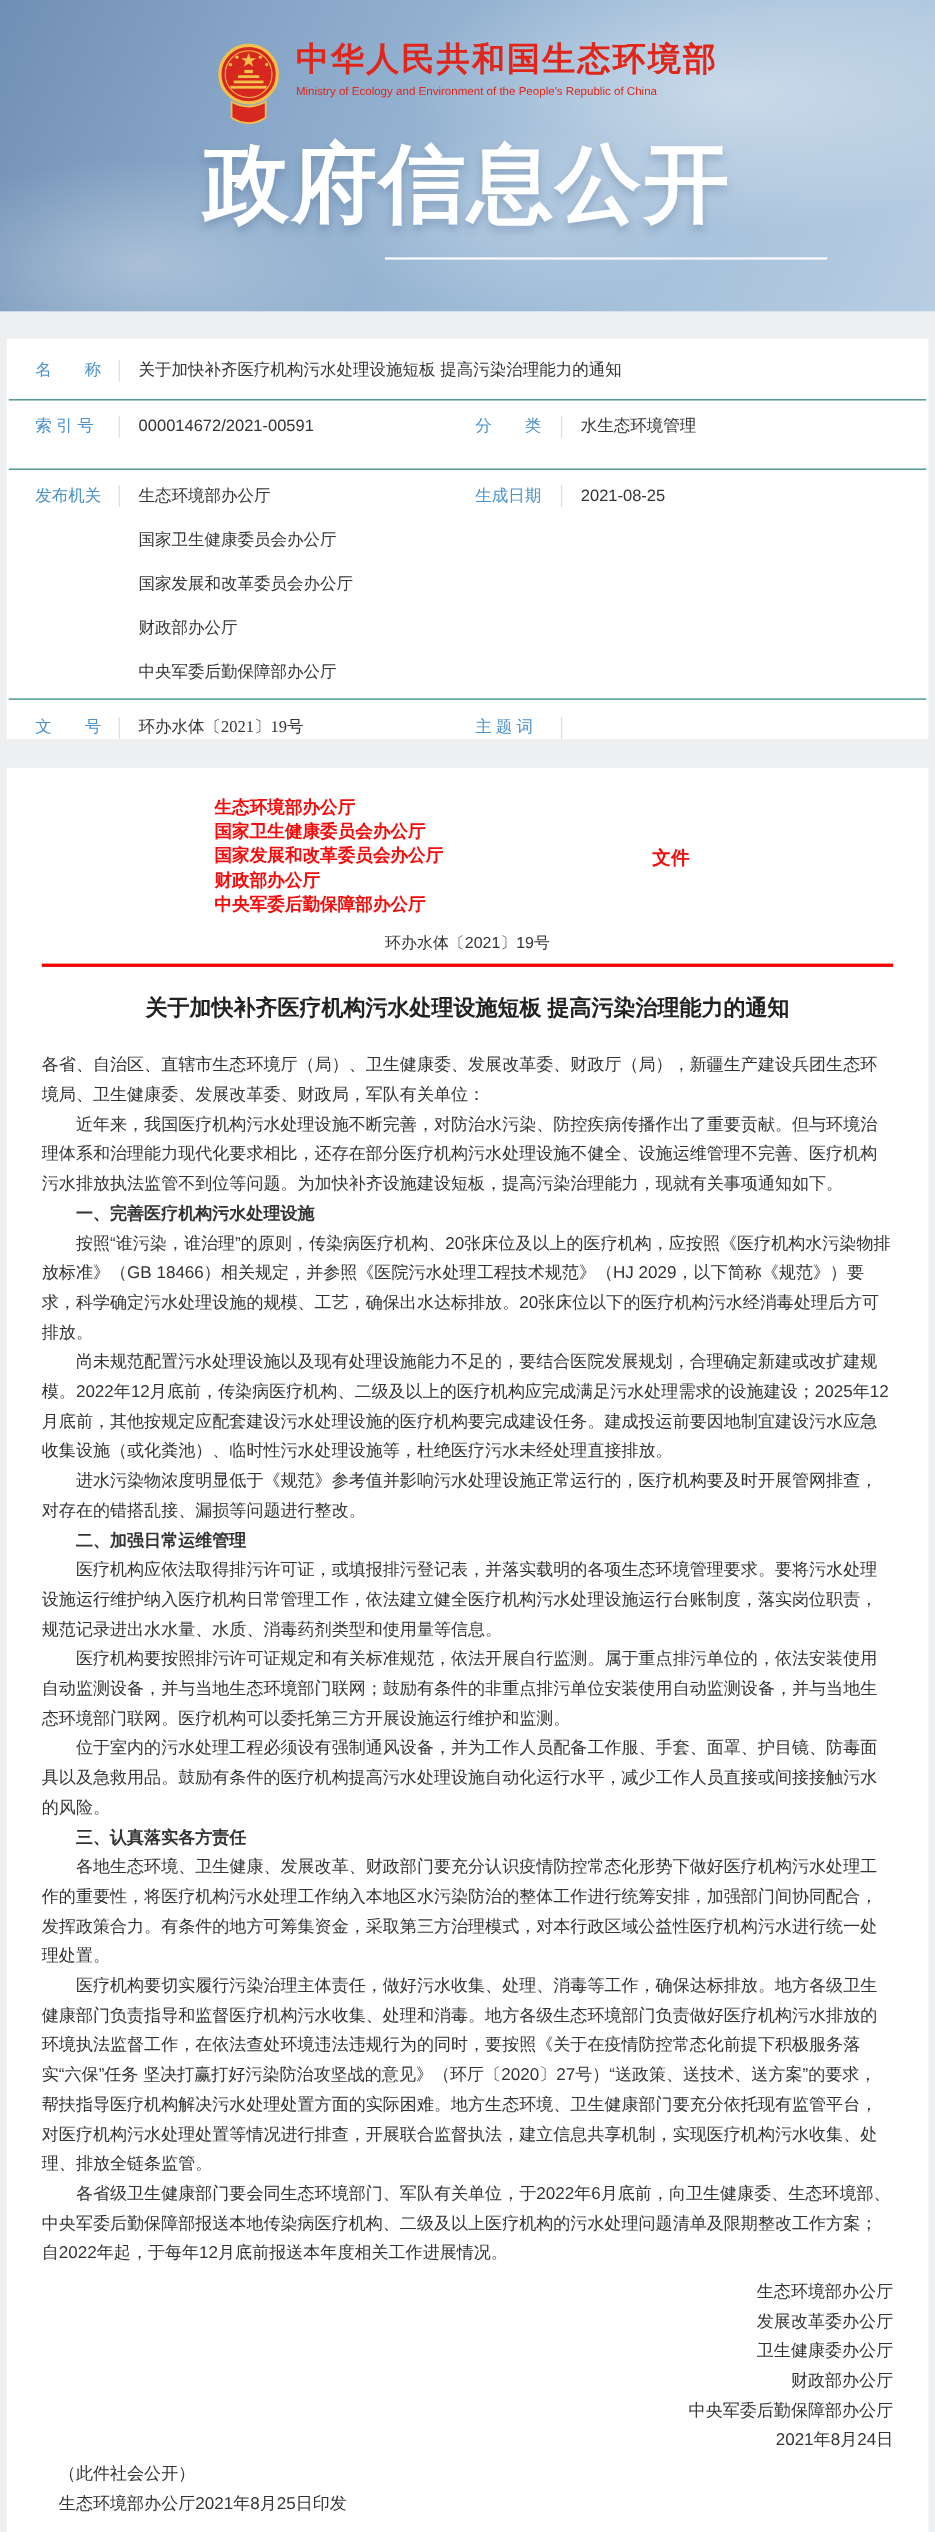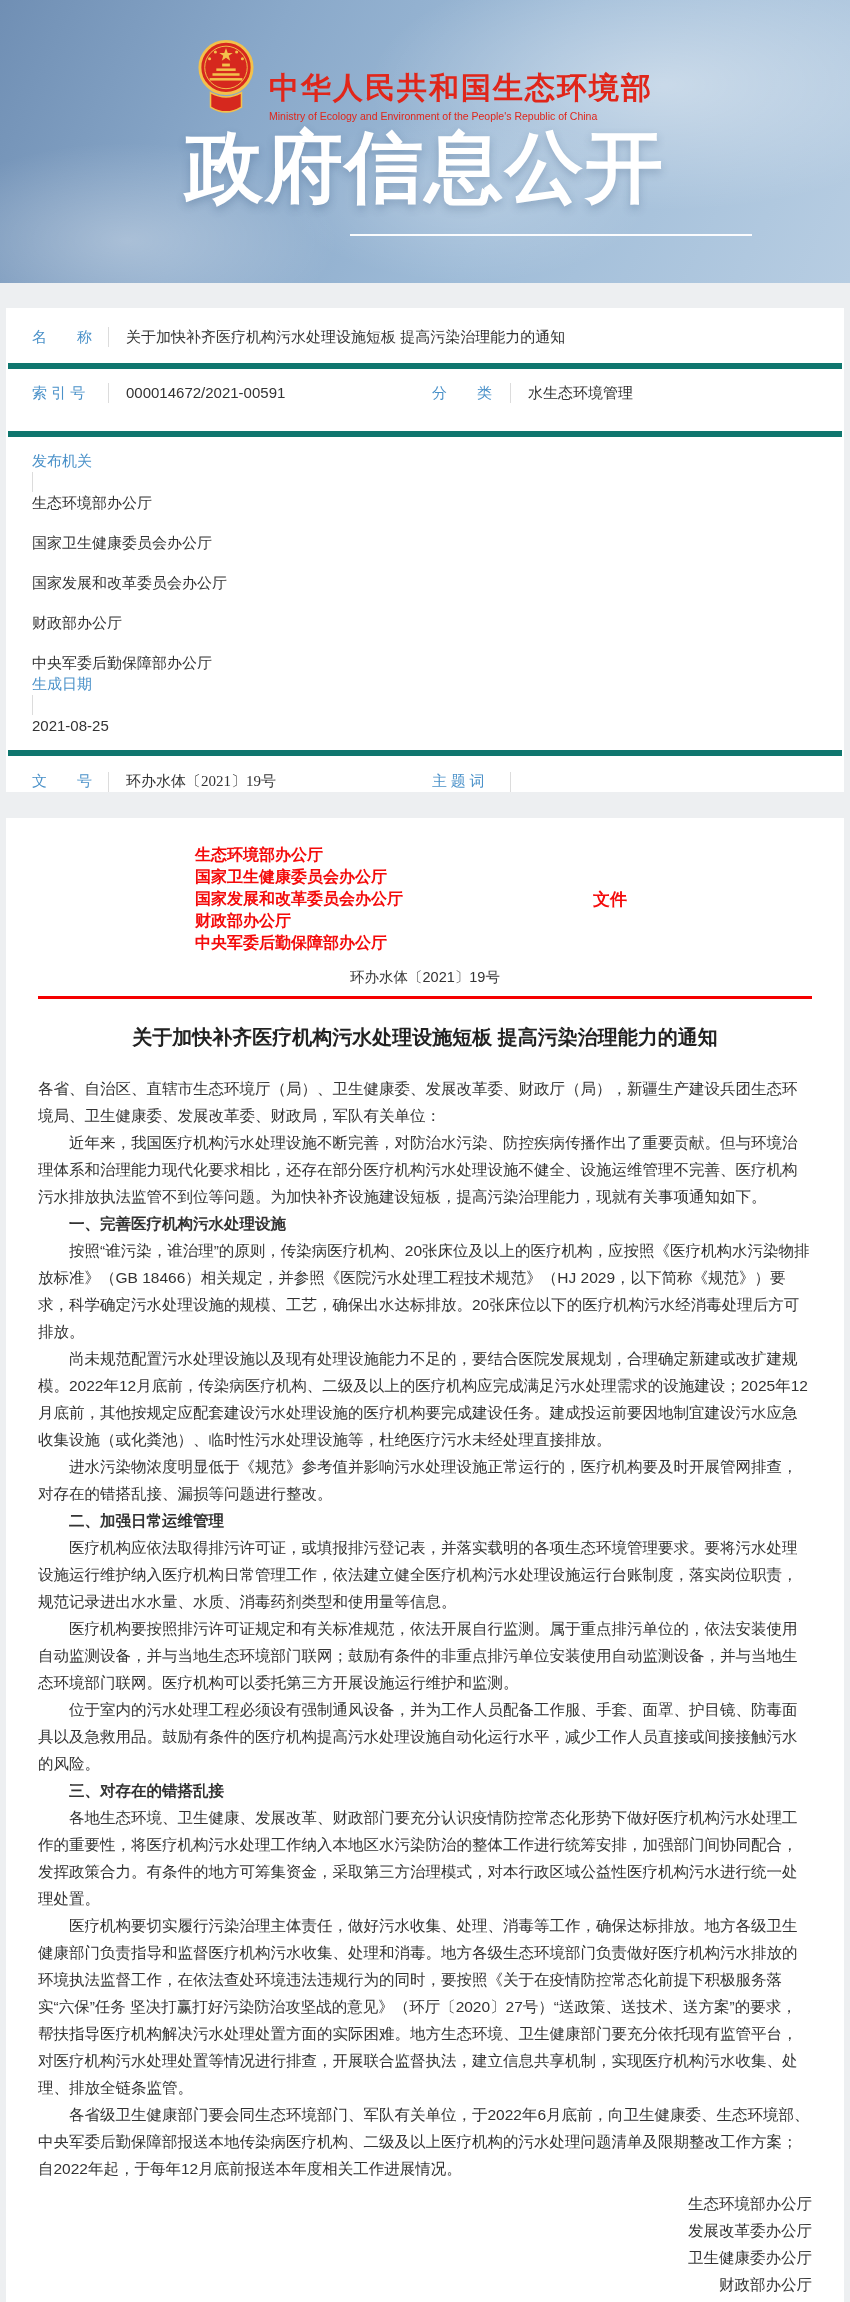--- a/index.html
+++ b/index.html
@@ -8,43 +8,43 @@
 
   
   .hero {
     height:283px; overflow:hidden; position:relative;
     background:
       radial-gradient(ellipse 420px 180px at 78% 30%, rgba(255,255,255,.40), rgba(255,255,255,0) 70%),
       radial-gradient(ellipse 300px 140px at 15% 85%, rgba(255,255,255,.30), rgba(255,255,255,0) 70%),
       radial-gradient(ellipse 260px 120px at 55% 70%, rgba(255,255,255,.22), rgba(255,255,255,0) 70%),
       linear-gradient(115deg, #708fb4 0%, #8aa9ca 30%, #9fbcd8 60%, #b7cde2 100%);
   }
-  .brand { display:flex; justify-content:center; align-items:flex-end; padding-top:38px; gap:14px; }
+  .brand { display:flex; justify-content:center; align-items:flex-start; padding-top:38px; gap:14px; }
   .emblem { width:58px; height:84px; flex:none; }
   .brand-text { line-height:1.15; }
   .brand-cn { font-size:30px; font-weight:bold; color:#e0261a; letter-spacing:2px; }
   .brand-en { font-size:10.5px; color:#e0261a; margin-top:4px; }
   .hero-title {
     margin-top:6px; text-align:center; color:#fff; font-weight:bold;
     font-size:78px; letter-spacing:2px; line-height:1;
     text-shadow:0 4px 8px rgba(40,70,110,.25);
   }
   .hero-line { width:402px; height:2px; background:rgba(255,255,255,.95); margin:28px 0 0 350px; }
 
   
   .card { background:#fff; margin:0 6px; }
   .card-meta { margin-top:25px; }
   .card-doc  { margin-top:26px; margin-bottom:8px; }
 
   
-  .m-row { display:flex; align-items:flex-start; margin:0 2px; padding:0 0 0 24px; border-bottom:6px solid #0f766e; }
+  .m-row { display:flex; align-items:flex-start; margin:0 2px; padding:0 0 0 24px; border-bottom:1px solid #0f766e; }
   .m-row.last { border-bottom:none; }
   .m-row.r1 { padding-top:18px; padding-bottom:16px; }
   .m-row.r2 { padding-top:13px; padding-bottom:28px; }
-  .m-row.r3 { padding-top:13px; padding-bottom:14px;flex-direction:column; }
+  .m-row.r3 { padding-top:13px; padding-bottom:14px; }
   .m-row.r4 { padding-top:15px; padding-bottom:0;font-family:Liberation Serif, serif; }
   .m-label { width:76px; flex:none; color:#4a91c9; font-size:15px; line-height:21px; }
   .m-sep { width:1px; height:20px; background:#dcdcdc; flex:none; margin:1px 17px 0 0; }
   .m-val { font-size:15px; line-height:21px; color:#333; }
   .m-val-1 { width:306px; flex:none; }
   .m-val-grow { flex:1; padding-right:20px; }
   .m-label-2 { width:78px; flex:none; color:#4a91c9; font-size:15px; line-height:21px; }
   .issuer-list div { line-height:21px; margin-bottom:19px; }
   .issuer-list div:last-child { margin-bottom:0; }
 
@@ -152,21 +152,21 @@
       <p class="salutation">各省、自治区、直辖市生态环境厅（局）、卫生健康委、发展改革委、财政厅（局），新疆生产建设兵团生态环境局、卫生健康委、发展改革委、财政局，军队有关单位：</p>
       <p>近年来，我国医疗机构污水处理设施不断完善，对防治水污染、防控疾病传播作出了重要贡献。但与环境治理体系和治理能力现代化要求相比，还存在部分医疗机构污水处理设施不健全、设施运维管理不完善、医疗机构污水排放执法监管不到位等问题。为加快补齐设施建设短板，提高污染治理能力，现就有关事项通知如下。</p>
       <p class="h">一、完善医疗机构污水处理设施</p>
       <p>按照“谁污染，谁治理”的原则，传染病医疗机构、20张床位及以上的医疗机构，应按照《医疗机构水污染物排放标准》（GB 18466）相关规定，并参照《医院污水处理工程技术规范》（HJ 2029，以下简称《规范》）要求，科学确定污水处理设施的规模、工艺，确保出水达标排放。20张床位以下的医疗机构污水经消毒处理后方可排放。</p>
       <p>尚未规范配置污水处理设施以及现有处理设施能力不足的，要结合医院发展规划，合理确定新建或改扩建规模。2022年12月底前，传染病医疗机构、二级及以上的医疗机构应完成满足污水处理需求的设施建设；2025年12月底前，其他按规定应配套建设污水处理设施的医疗机构要完成建设任务。建成投运前要因地制宜建设污水应急收集设施（或化粪池）、临时性污水处理设施等，杜绝医疗污水未经处理直接排放。</p>
       <p>进水污染物浓度明显低于《规范》参考值并影响污水处理设施正常运行的，医疗机构要及时开展管网排查，对存在的错搭乱接、漏损等问题进行整改。</p>
       <p class="h">二、加强日常运维管理</p>
       <p>医疗机构应依法取得排污许可证，或填报排污登记表，并落实载明的各项生态环境管理要求。要将污水处理设施运行维护纳入医疗机构日常管理工作，依法建立健全医疗机构污水处理设施运行台账制度，落实岗位职责，规范记录进出水水量、水质、消毒药剂类型和使用量等信息。</p>
       <p>医疗机构要按照排污许可证规定和有关标准规范，依法开展自行监测。属于重点排污单位的，依法安装使用自动监测设备，并与当地生态环境部门联网；鼓励有条件的非重点排污单位安装使用自动监测设备，并与当地生态环境部门联网。医疗机构可以委托第三方开展设施运行维护和监测。</p>
       <p>位于室内的污水处理工程必须设有强制通风设备，并为工作人员配备工作服、手套、面罩、护目镜、防毒面具以及急救用品。鼓励有条件的医疗机构提高污水处理设施自动化运行水平，减少工作人员直接或间接接触污水的风险。</p>
-      <p class="h">三、对存在的错搭乱接</p>
+      <p class="h">三、认真落实各方责任</p>
       <p>各地生态环境、卫生健康、发展改革、财政部门要充分认识疫情防控常态化形势下做好医疗机构污水处理工作的重要性，将医疗机构污水处理工作纳入本地区水污染防治的整体工作进行统筹安排，加强部门间协同配合，发挥政策合力。有条件的地方可筹集资金，采取第三方治理模式，对本行政区域公益性医疗机构污水进行统一处理处置。</p>
       <p>医疗机构要切实履行污染治理主体责任，做好污水收集、处理、消毒等工作，确保达标排放。地方各级卫生健康部门负责指导和监督医疗机构污水收集、处理和消毒。地方各级生态环境部门负责做好医疗机构污水排放的环境执法监督工作，在依法查处环境违法违规行为的同时，要按照《关于在疫情防控常态化前提下积极服务落实“六保”任务 坚决打赢打好污染防治攻坚战的意见》（环厅〔2020〕27号）“送政策、送技术、送方案”的要求，帮扶指导医疗机构解决污水处理处置方面的实际困难。地方生态环境、卫生健康部门要充分依托现有监管平台，对医疗机构污水处理处置等情况进行排查，开展联合监督执法，建立信息共享机制，实现医疗机构污水收集、处理、排放全链条监管。</p>
       <p>各省级卫生健康部门要会同生态环境部门、军队有关单位，于2022年6月底前，向卫生健康委、生态环境部、中央军委后勤保障部报送本地传染病医疗机构、二级及以上医疗机构的污水处理问题清单及限期整改工作方案；自2022年起，于每年12月底前报送本年度相关工作进展情况。</p>
     </div>
 
     <div class="sig-block">
       <div>生态环境部办公厅</div>
       <div>发展改革委办公厅</div>
       <div>卫生健康委办公厅</div>
       <div>财政部办公厅</div>

